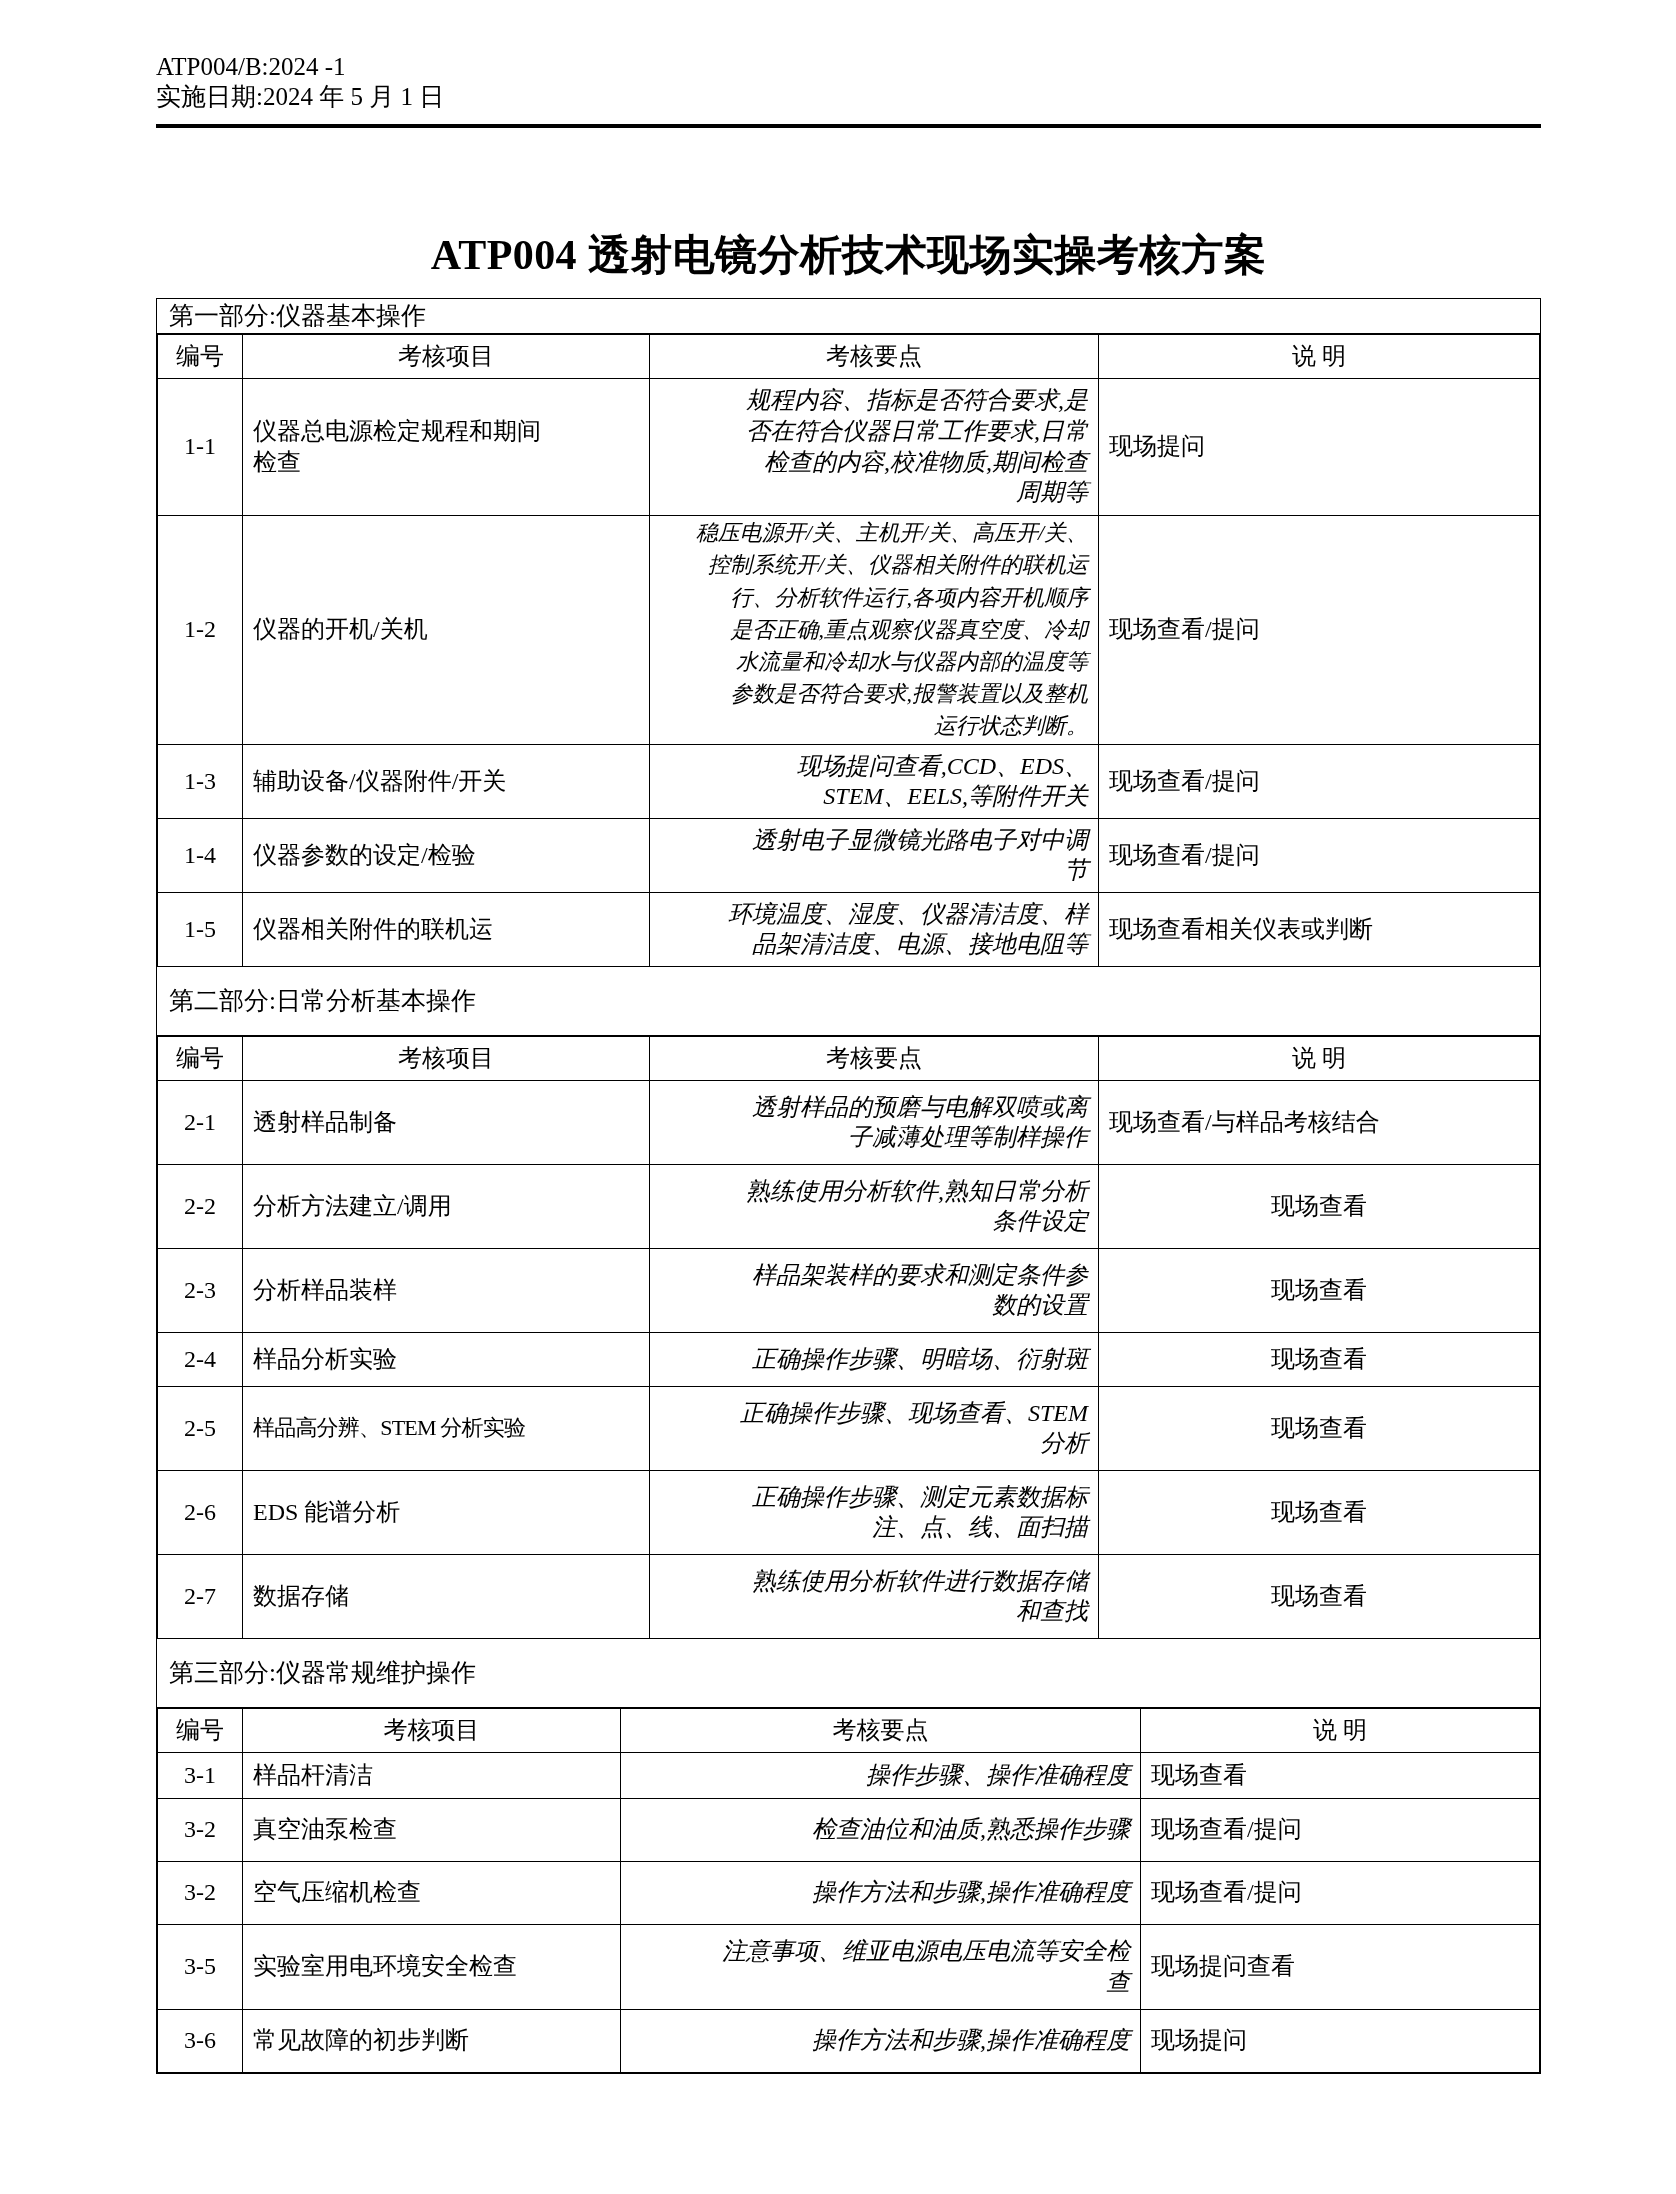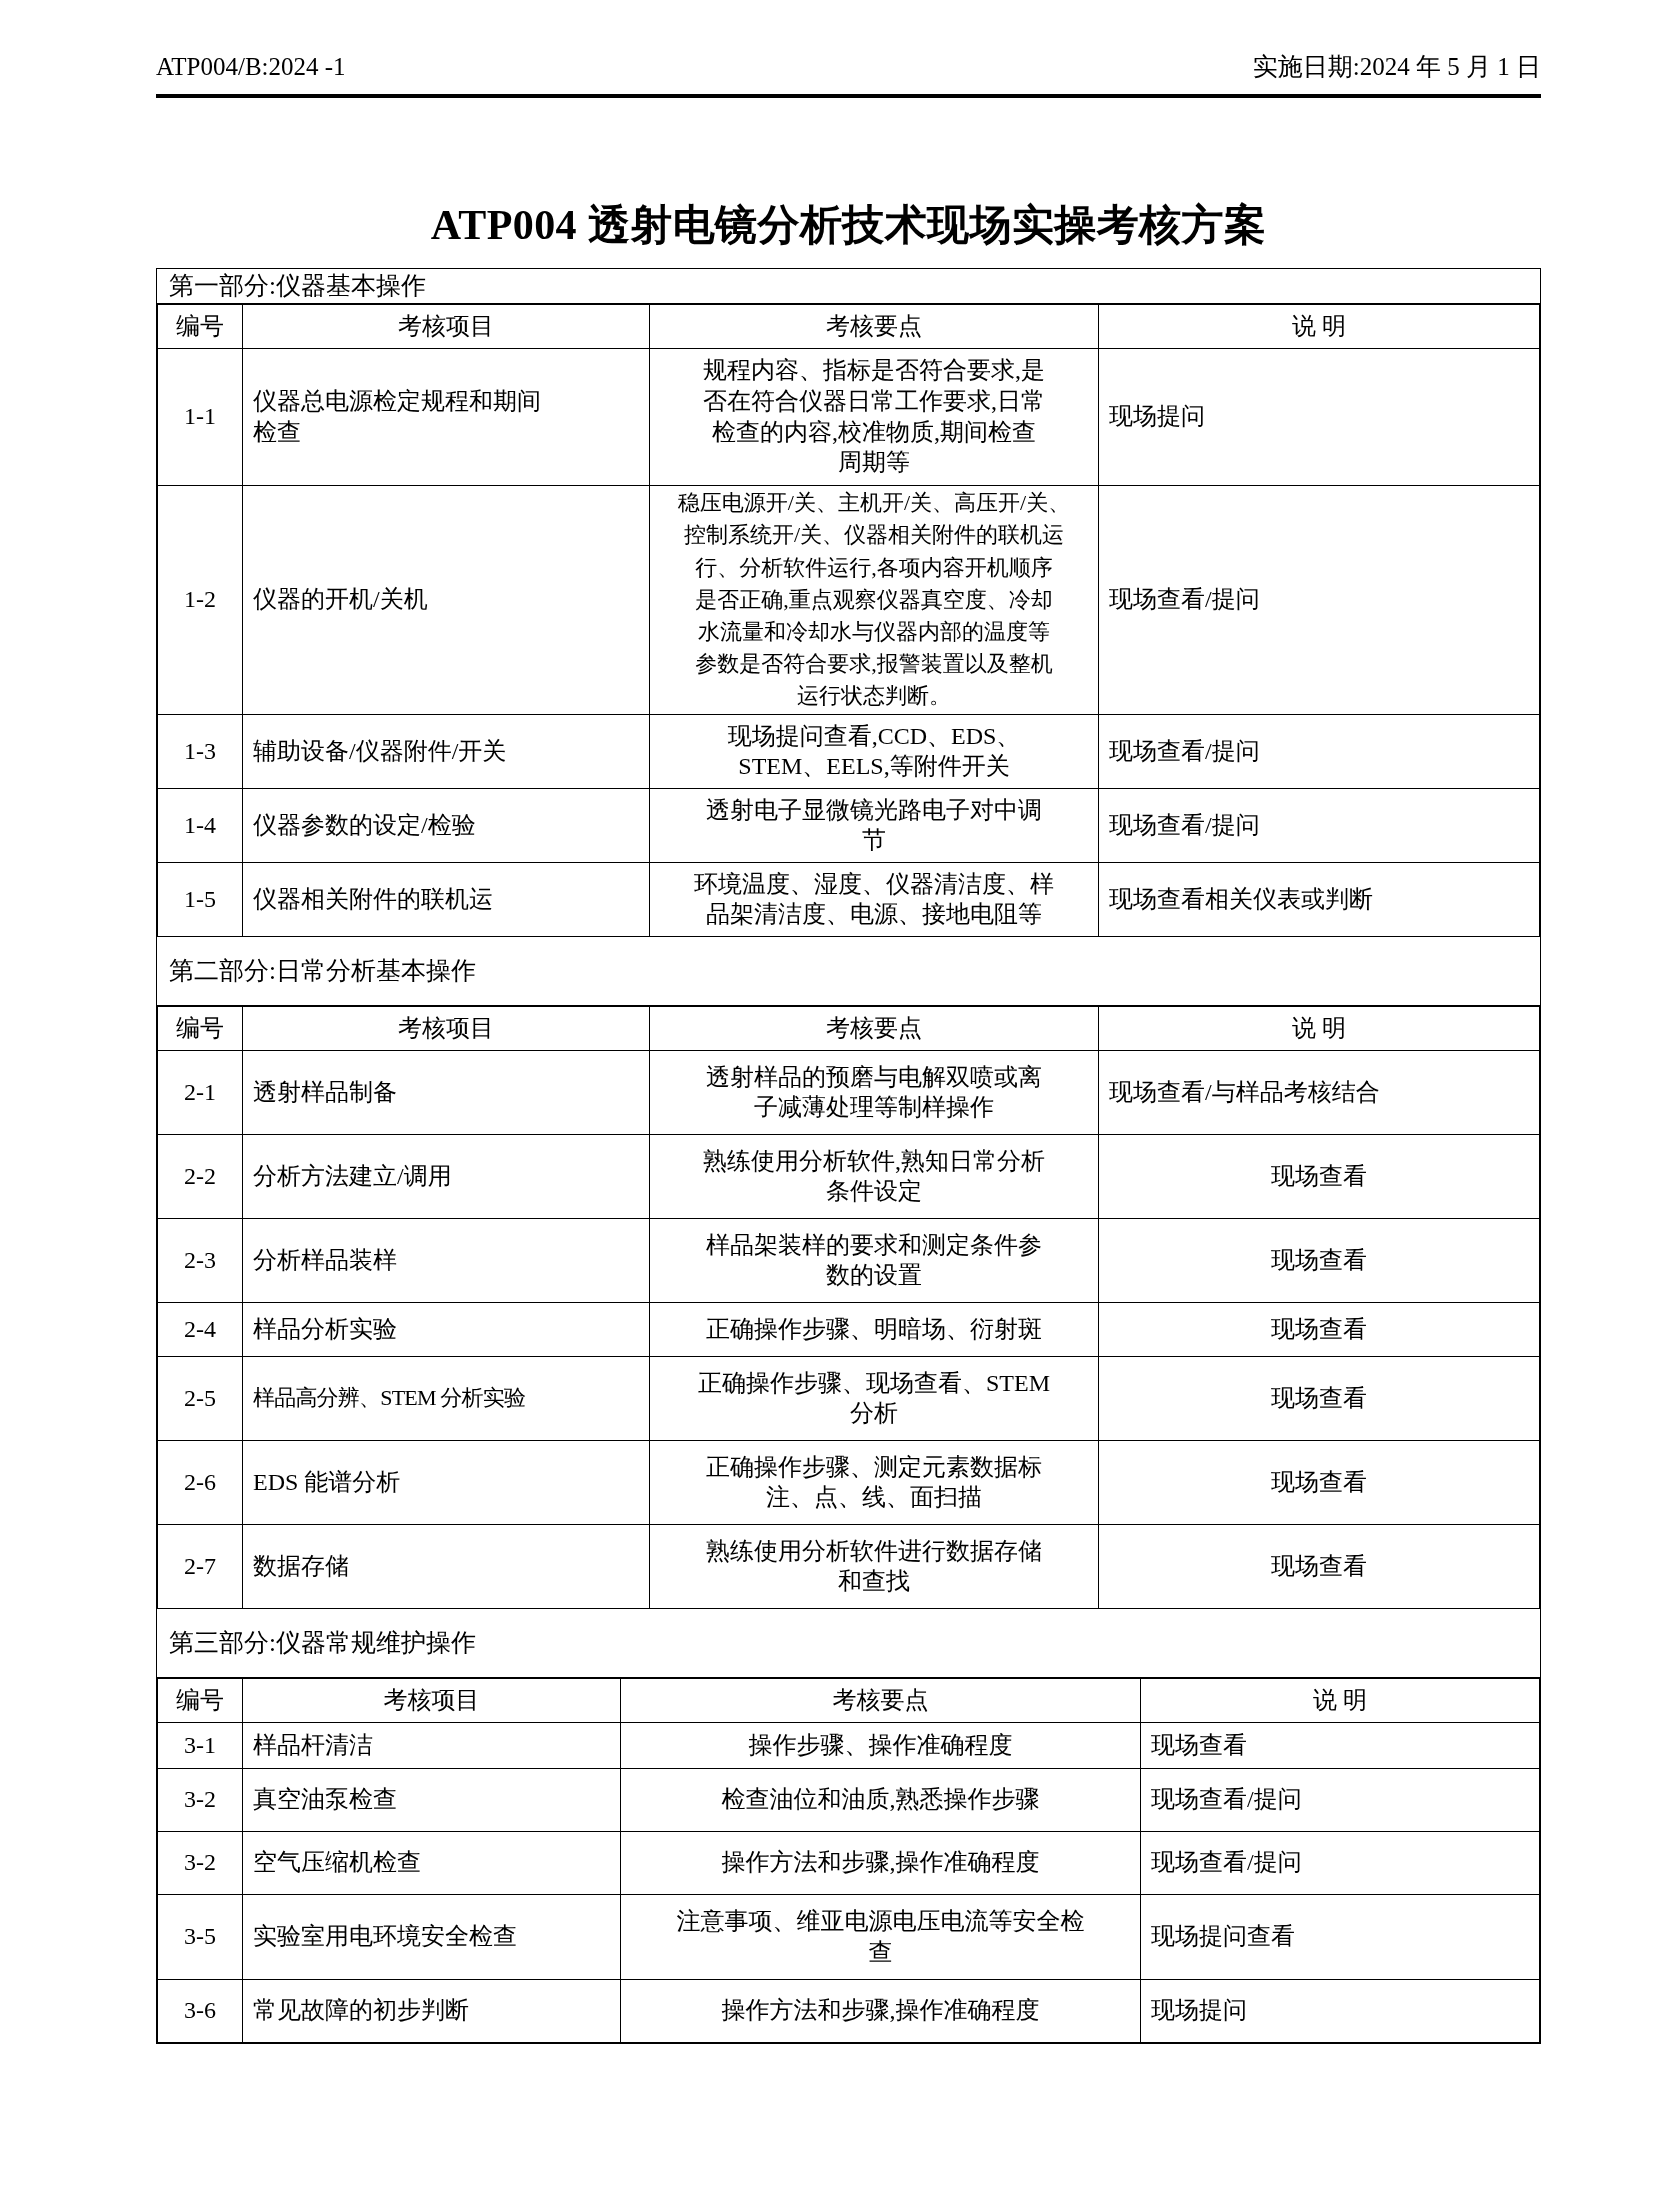--- a/index.html
+++ b/index.html
@@ -10,21 +10,21 @@
     -webkit-font-smoothing:antialiased;
   }
   .page{
     box-sizing:border-box;
     width:1676px;height:2194px;
     padding:52px 135px 0 156px;
   }
   
   .page-header{
     display:flex;justify-content:space-between;
-    font-size:25px;line-height:1.2;
+    font-size:25px;line-height:1.2;flex-direction:column;
   }
   .header-rule{
     height:0;border-bottom:4.2px solid #000;margin-top:12px;
   }
   
   .doc-title{
     text-align:center;font-weight:bold;font-size:42px;line-height:1.3;
     margin-top:100px;margin-bottom:15px;
     letter-spacing:0.4px;
   }
@@ -50,21 +50,21 @@
     border:0.8px solid #000;
     font-size:24px;
     line-height:1.28;
     padding:1.7px 10px;
     vertical-align:middle;
     box-sizing:border-box;
     overflow:hidden;
   }
   .num{text-align:center;padding:1.7px 1.7px;}
   .item{text-align:left;white-space:pre-line;}
-  .points{text-align:center;white-space:pre-line;}
+  .points{text-align:right;white-space:pre-line;font-style:italic;}
   .note{text-align:left;}
   .note-center{text-align:center;}
   .hdr{text-align:center;}
   .small{font-size:22px;line-height:1.46;}
   .condensed{font-size:22px;letter-spacing:-0.8px;}
   
   .rh52{height:44px;} .rh54{height:46px;} .rh64{height:54px;}
   .rh74{height:63px;} .rh87{height:74px;} .rh99{height:84px;}
   .rh101{height:85px;} .rh111{height:94px;} .rh162{height:137px;}
   .rh258{height:218px;}

